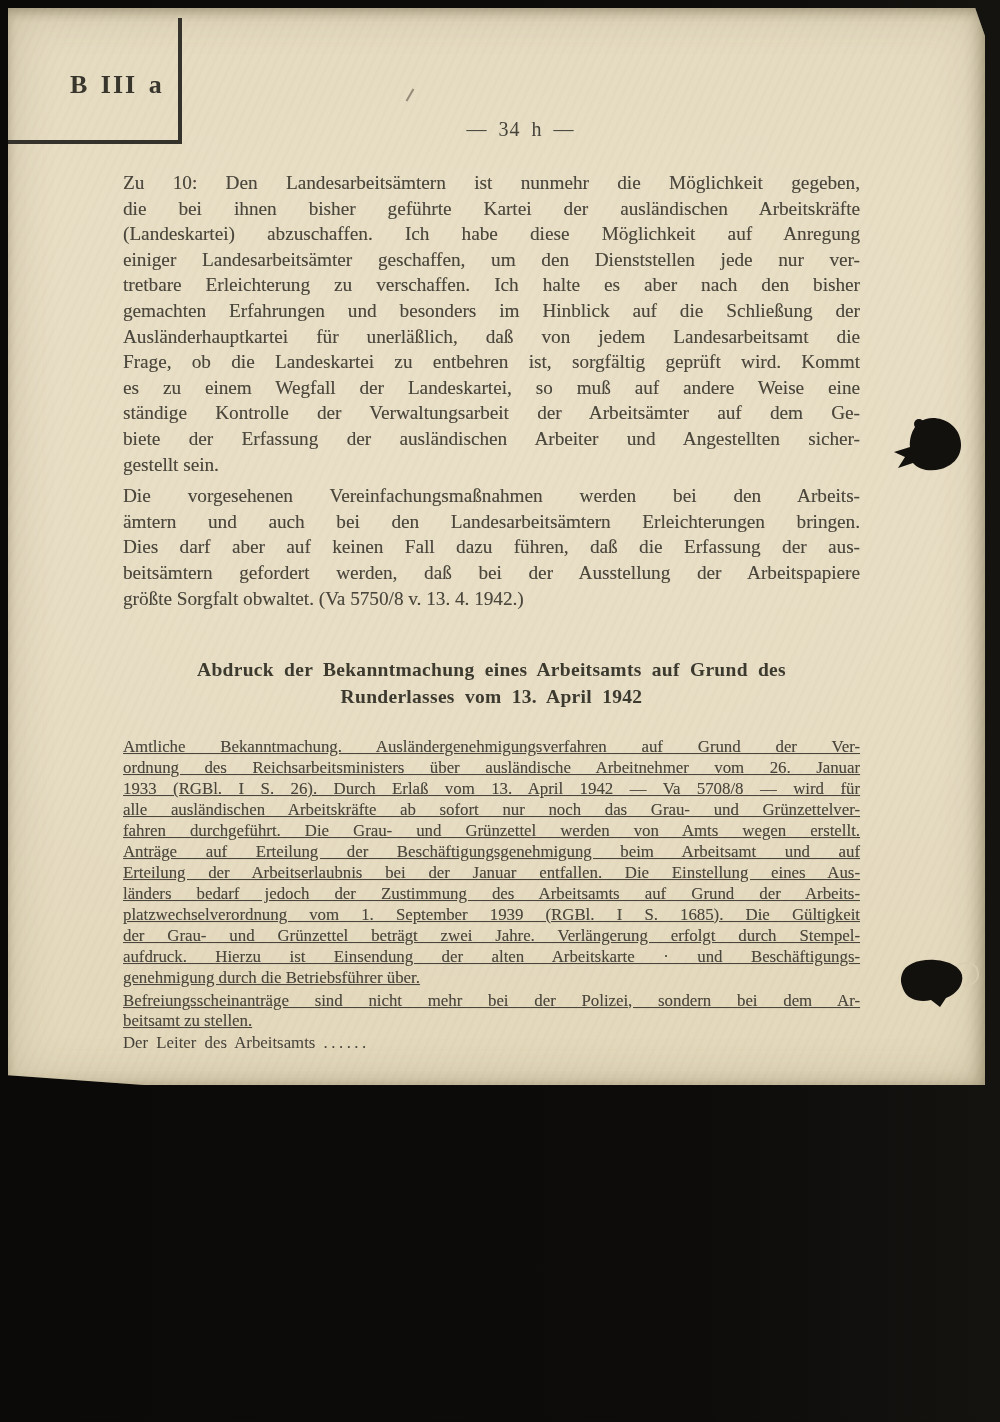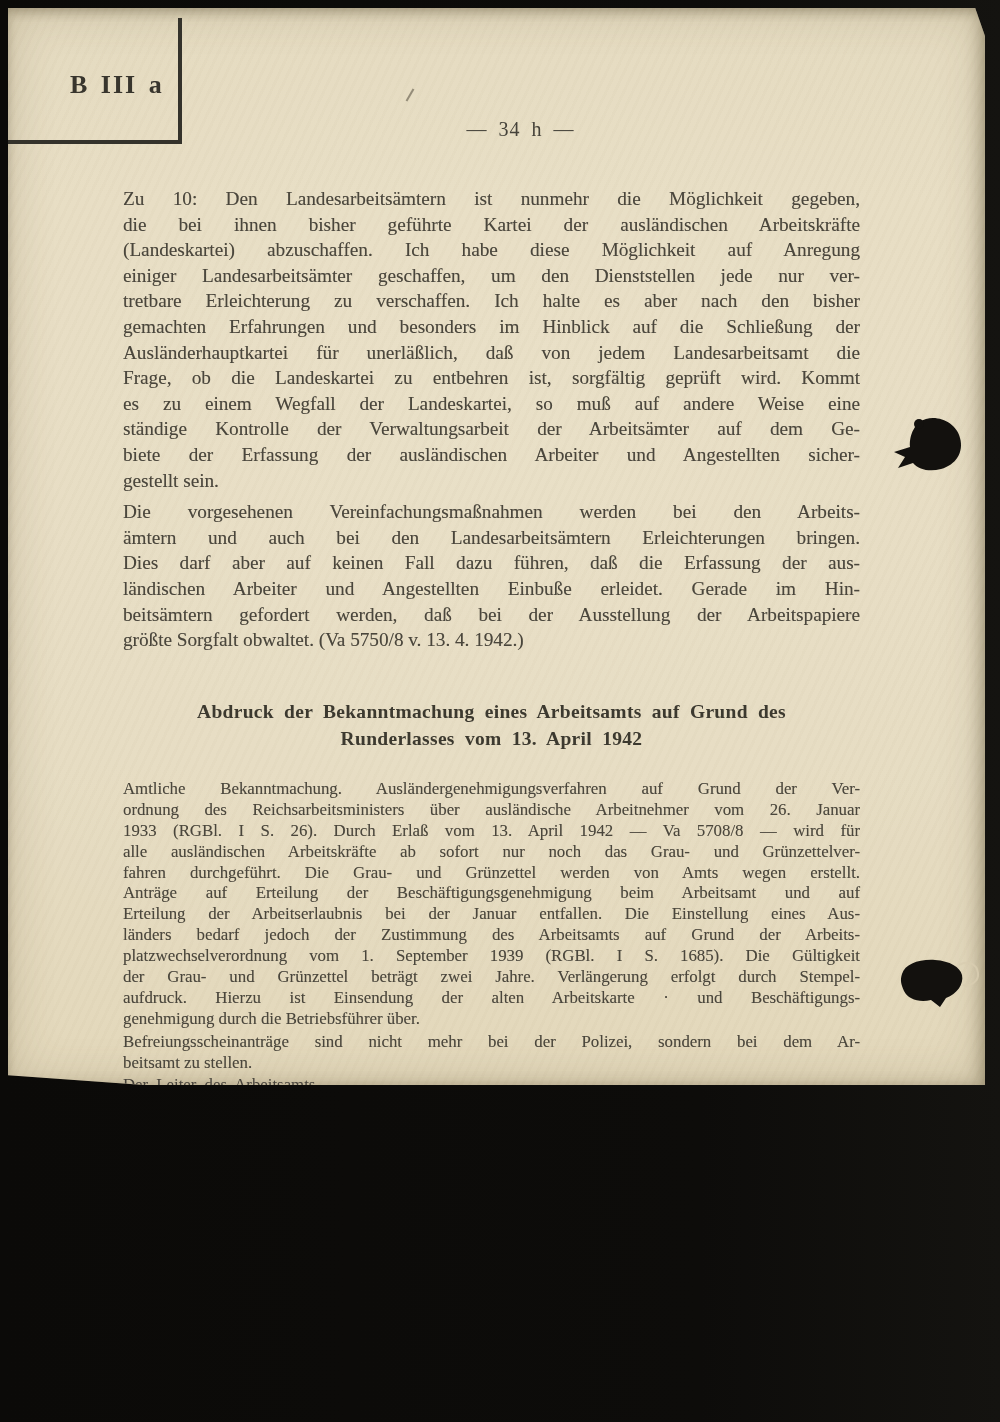--- a/index.html
+++ b/index.html
@@ -19,23 +19,23 @@
     position:absolute;left:62px;top:62px;
     font:bold 26px "Liberation Serif","DejaVu Serif",serif;
     color:#38352d;letter-spacing:2px;word-spacing:3px;
   }
   .page-number{
     position:absolute;left:0;right:0;top:110px;text-align:center;
     transform:translateX(24px);
     font:20px "Liberation Serif","DejaVu Serif",serif;
     color:#45423a;letter-spacing:1px;word-spacing:5px;
   }
-  .content{position:absolute;left:115px;top:162px;width:737px;color:#4a463c;margin-top:16px;}
+  .content{position:absolute;left:115px;top:162px;width:737px;color:#4a463c;}
   .body-lg{font:19.2px/25.6px "Liberation Serif","DejaVu Serif",serif;text-shadow:.2px .2px 0 rgba(60,55,45,.35);}
-  .body-sm{font:16.8px/20.95px "Liberation Serif","DejaVu Serif",serif;text-shadow:.2px .2px 0 rgba(60,55,45,.3);}
+  .body-sm{font:16.8px/20.95px "Liberation Serif","DejaVu Serif",serif;text-shadow:.2px .2px 0 rgba(60,55,45,.3);text-decoration:underline;}
   .tline{text-align:justify;text-align-last:justify;}
   .tline.last{text-align-last:left;}
   .para2{margin-top:6px;}
   .heading{
     margin-top:45px;
     font:bold 19.5px/27px "Liberation Serif","DejaVu Serif",serif;
     color:#3c392f;word-spacing:5px;letter-spacing:.3px;
   }
   .heading .tline{text-align:right;text-align-last:center;}
   .para3{margin-top:27px;}
@@ -84,21 +84,20 @@
           <div class="tline">Frage, ob die Landeskartei zu entbehren ist, sorgfältig geprüft wird. Kommt</div>
           <div class="tline">es zu einem Wegfall der Landeskartei, so muß auf andere Weise eine</div>
           <div class="tline">ständige Kontrolle der Verwaltungsarbeit der Arbeitsämter auf dem Ge-</div>
           <div class="tline">biete der Erfassung der ausländischen Arbeiter und Angestellten sicher-</div>
           <div class="tline last">gestellt sein.</div>
         </div>
       <div class="body-lg para2">
           <div class="tline">Die vorgesehenen Vereinfachungsmaßnahmen werden bei den Arbeits-</div>
           <div class="tline">ämtern und auch bei den Landesarbeitsämtern Erleichterungen bringen.</div>
           <div class="tline">Dies darf aber auf keinen Fall dazu führen, daß die Erfassung der aus-</div>
-          <div class="tline">ländischen Arbeiter und Angestellten Einbuße erleidet. Gerade im Hin-</div>
           <div class="tline">beitsämtern gefordert werden, daß bei der Ausstellung der Arbeitspapiere</div>
           <div class="tline last">größte Sorgfalt obwaltet. (Va 5750/8 v. 13. 4. 1942.)</div>
         </div>
       <div class="heading">
           <div class="tline">Abdruck der Bekanntmachung eines Arbeitsamts auf Grund des</div>
           <div class="tline last">Runderlasses vom 13. April 1942</div>
         </div>
       <div class="body-sm para3">
           <div class="tline">Amtliche Bekanntmachung. Ausländergenehmigungsverfahren auf Grund der Ver-</div>
           <div class="tline">ordnung des Reichsarbeitsministers über ausländische Arbeitnehmer vom 26. Januar</div>

